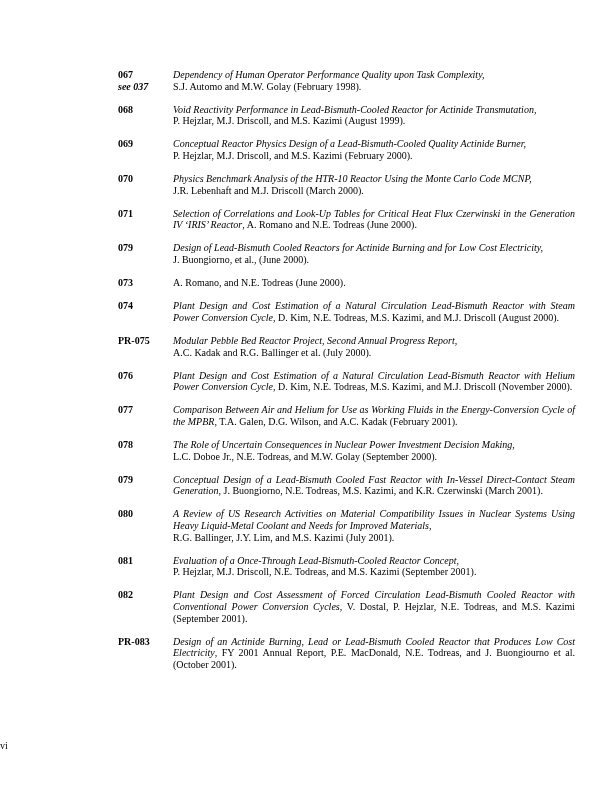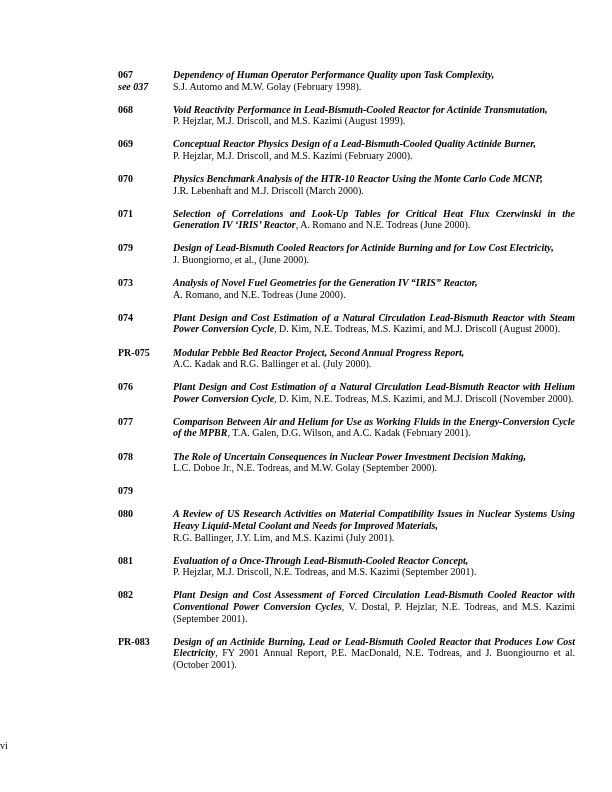--- a/index.html
+++ b/index.html
@@ -40,21 +40,21 @@
     font-style: italic;
   }
   .content {
     width: 402px;
     flex: none;
     font-size: 10px;
     line-height: 11.6px;
     text-align: justify;
   }
   .title {
-    font-weight: bold;
+    font-weight: normal;
     font-style: italic;
   }
   .content.block .title,
   .content.block .authors {
     display: block;
   }
   .page-footer {
     position: absolute;
     left: 0;
     top: 740px;
@@ -129,21 +129,20 @@
         <span class="authors">J. Buongiorno, et al., (June 2000).</span>
       </div>
   </div>
 
   <div class="entry">
     <div class="num-col">
       <div class="num">073</div>
       <div class="note"></div>
     </div>
     <div class="content block">
-        <span class="title">Analysis of Novel Fuel Geometries for the Generation IV “IRIS” Reactor,</span>
         <span class="authors">A. Romano, and N.E. Todreas (June 2000).</span>
       </div>
   </div>
 
   <div class="entry">
     <div class="num-col">
       <div class="num">074</div>
       <div class="note"></div>
     </div>
     <div class="content inline"><span class="title">Plant Design and Cost Estimation of a Natural Circulation Lead-Bismuth Reactor with Steam Power Conversion Cycle</span><span class="authors">, D. Kim, N.E. Todreas, M.S. Kazimi, and M.J. Driscoll (August 2000).</span></div>
@@ -185,20 +184,21 @@
         <span class="title">The Role of Uncertain Consequences in Nuclear Power Investment Decision Making,</span>
         <span class="authors">L.C. Doboe Jr., N.E. Todreas, and M.W. Golay (September 2000).</span>
       </div>
   </div>
 
   <div class="entry">
     <div class="num-col">
       <div class="num">079</div>
       <div class="note"></div>
     </div>
+    <div class="content inline"><span class="title">Conceptual Design of a Lead-Bismuth Cooled Fast Reactor with In-Vessel Direct-Contact Steam Generation</span><span class="authors">, J. Buongiorno, N.E. Todreas, M.S. Kazimi, and K.R. Czerwinski (March 2001).</span></div>
   </div>
 
   <div class="entry">
     <div class="num-col">
       <div class="num">080</div>
       <div class="note"></div>
     </div>
     <div class="content block">
         <span class="title">A Review of US Research Activities on Material Compatibility Issues in Nuclear Systems Using Heavy Liquid-Metal Coolant and Needs for Improved Materials,</span>
         <span class="authors">R.G. Ballinger, J.Y. Lim, and M.S. Kazimi (July 2001).</span>

